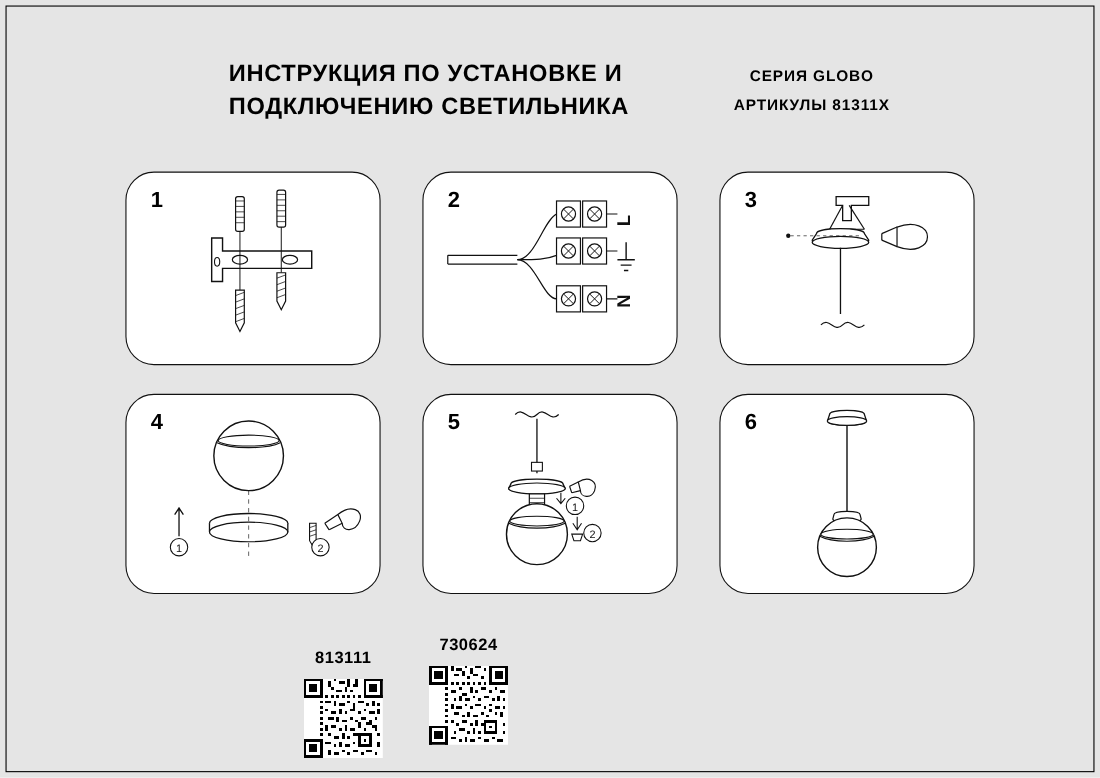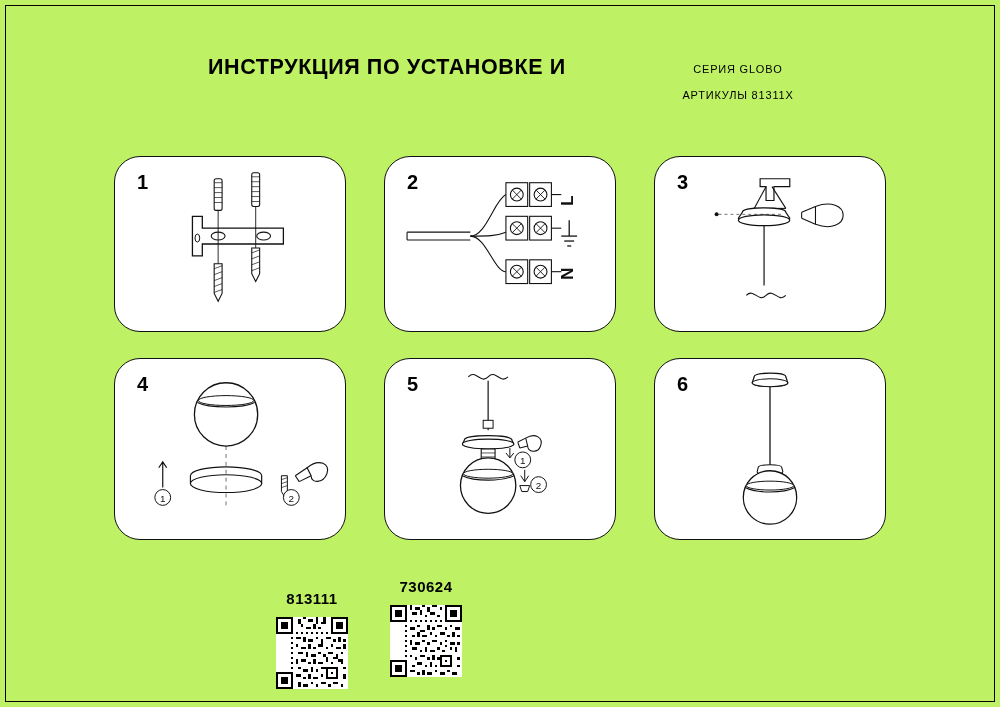--- a/index.html
+++ b/index.html
@@ -11,21 +11,21 @@
     width: 1000px;
     height: 707px;
     font-family: "Liberation Sans", sans-serif;
     color: #1a1a1a;
     overflow: hidden;
   }
   #page {
     position: relative;
     width: 1000px;
     height: 707px;
-    background: #bef264;
+    background: #e5e5e5;
     box-sizing: border-box;
   }
   .page-border {
     position: absolute;
     left: 5px;
     top: 5px;
     width: 990px;
     height: 697px;
     border: 1px solid #000;
     box-sizing: border-box;
@@ -47,22 +47,22 @@
     text-transform: uppercase;
   }
   .series-block {
     position: absolute;
     right: 132px;
     top: 56px;
     text-align: center;
     width: 260px;
   }
   .series-line {
-    font-size: 11px;
-    font-weight: normal;
+    font-size: 14px;
+    font-weight: bold;
     letter-spacing: 0.8px;
     line-height: 26px;
     color: #000;
     text-transform: uppercase;
   }
 
   
   .card {
     position: absolute;
     border: 1px solid #111;
@@ -105,20 +105,21 @@
   }
 </style>
 </head>
 <body>
 
 <div id="page">
   <div class="page-border"></div>
 
   <div class="title-block">
     <div class="title-line">ИНСТРУКЦИЯ ПО УСТАНОВКЕ И</div>
+    <div class="title-line">ПОДКЛЮЧЕНИЮ СВЕТИЛЬНИКА</div>
   </div>
 
   <div class="series-block">
     <div class="series-line">СЕРИЯ GLOBO</div>
     <div class="series-line">АРТИКУЛЫ 81311X</div>
   </div>
 
   <div class="card" style="left:114px; top:156px; width:232px; height:176px;">
     <div class="card-num">1</div>
     <div class="card-art">

